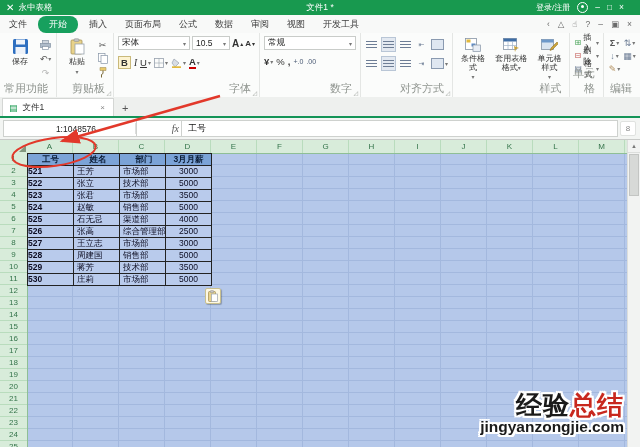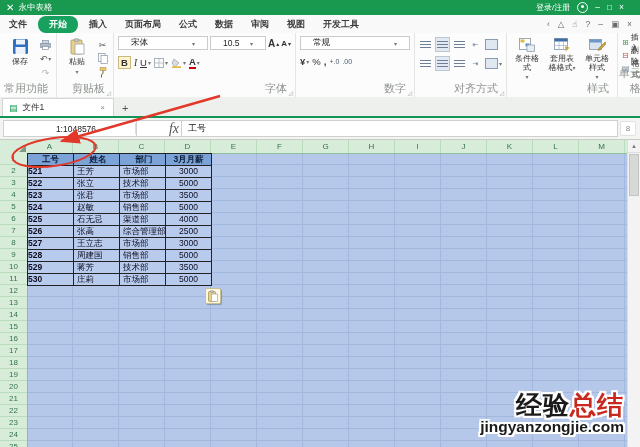--- a/index.html
+++ b/index.html
@@ -26,21 +26,21 @@
   
   #ribbon{position:absolute;top:33px;left:0;right:0;height:64px;background:#fbfcfb;border-bottom:1px solid #d9dbd9;display:flex;}
   .rgroup{position:relative;border-right:1px solid #e4e6e4;padding:3px 4px 11px 4px;display:flex;gap:3px;align-items:flex-start;}
   .glabel{position:absolute;bottom:1px;left:0;right:8px;text-align:right;font-size:11px;color:#8f948f;}
   .launcher{position:absolute;bottom:1px;right:2px;font-size:6px;color:#9a9f9a;}
   .bigbtn{display:flex;flex-direction:column;align-items:center;justify-content:flex-start;min-width:30px;padding:2px 1px;font-size:8px;color:#333;gap:2px;}
   .bigbtn .cap{line-height:9px;text-align:center;}
   .scol{display:flex;flex-direction:column;gap:1px;padding-top:2px;}
   .sbtn{height:13px;min-width:13px;display:flex;align-items:center;justify-content:center;font-size:9px;color:#555;gap:1px;}
   .caret{font-size:6px;color:#777;}
-  .combo{background:#fff;border:1px solid #c9ccc9;height:12px;display:flex;align-items:center;font-size:8.5px;padding:0 12px;color:#222;}
+  .combo{background:#fff;border:1px solid #c9ccc9;height:12px;display:flex;align-items:center;font-size:8.5px;padding:0 3px;color:#222;}
   .fontrow{display:flex;gap:2px;}
   .btnrow{display:flex;gap:3px;align-items:center;margin-top:3px;}
   .fmt{font-size:9.5px;color:#333;display:flex;align-items:center;gap:1px;}
   .fmt b{font-weight:bold;}
   .boldbox{border:1px solid #c9b97a;background:#fdf3d0;padding:0 2px;}
   .ucolor{border-bottom:2px solid #c00;}
   .bars{width:11px;height:7px;background:repeating-linear-gradient(to bottom,#6e7e96 0 1px,transparent 1px 3px);}
   .mergebox{width:11px;height:9px;border:1px solid #8a9ab0;background:#dfe7f1;}
   .cellrow{display:flex;align-items:center;gap:2px;font-size:8px;color:#333;height:13px;}
 
@@ -50,21 +50,21 @@
   .doctab .dicon{color:#18994f;font-size:9px;font-weight:bold;}
   .doctab .x{margin-left:auto;color:#888;font-size:8px;}
   .newtab{font-size:11px;color:#555;padding:0 8px 2px 8px;}
 
   
   #formulabar{position:absolute;top:118px;left:0;right:0;height:21px;background:#f3f5f3;border-bottom:1px solid #c8cac8;}
   #namebox{position:absolute;left:3px;top:2px;width:128px;height:15px;background:#fff;border:1px solid #ced1ce;display:flex;align-items:center;font-size:8.5px;color:#222;padding-left:13px;}
   #namebox .val{flex:1;text-align:center;}
   #namebox .nsep{width:1px;height:11px;background:#ddd;}
   #namebox .caret{padding:0 3px;}
-  #fxbtn{position:absolute;left:136px;top:2px;width:42px;height:15px;background:#fff;border:1px solid #ced1ce;display:flex;align-items:center;justify-content:flex-end;padding-right:6px;font-size:14px;font-style:italic;color:#555;font-family:"Liberation Serif","DejaVu Serif",serif;}
+  #fxbtn{position:absolute;left:136px;top:2px;width:42px;height:15px;background:#fff;border:1px solid #ced1ce;display:flex;align-items:center;justify-content:flex-end;padding-right:6px;font-size:10px;font-style:italic;color:#555;font-family:"Liberation Serif","DejaVu Serif",serif;}
   #fxfield{position:absolute;left:181px;top:2px;right:22px;height:15px;background:#fff;border:1px solid #ced1ce;display:flex;align-items:center;padding-left:6px;font-size:9px;color:#111;}
   #fxexpand{position:absolute;right:4px;top:3px;width:14px;height:13px;display:flex;align-items:center;justify-content:center;font-size:8px;color:#888;background:#fff;border:1px solid #e0e2e0;border-radius:2px;}
 
   
   #grid{position:absolute;top:140px;left:0;width:628px;height:307px;background:#b5c8ea;overflow:hidden;}
   #selectall{position:absolute;left:0;top:0;width:27px;height:13px;background:#d8ecda;border-right:1px solid #9cc3a0;border-bottom:1px solid #9cc3a0;}
   #selectall .tri{position:absolute;right:1px;bottom:1px;width:0;height:0;border-left:7px solid transparent;border-bottom:7px solid #82987f;}
   #col-headers{position:absolute;left:27px;top:0;right:0;height:13px;background:#d8ecda;border-bottom:1px solid #8fbf96;display:flex;}
   .colhdr{width:46px;flex:0 0 46px;text-align:center;font-size:8px;line-height:13px;color:#34744a;border-right:1px solid #b9dcbd;box-sizing:border-box;}
   #row-headers{position:absolute;left:0;top:13px;width:27px;bottom:0;background:#d8ecda;border-right:1px solid #8fbf96;}
@@ -104,31 +104,32 @@
   svg.ic{display:block;}
 </style>
 </head>
 <body>
 
 <div id="root">
 
   <div id="titlebar">
     <span class="logo">✕</span>
     <span class="apptitle">永中表格</span>
+    <span class="doctitle">文件1 *</span>
     <span class="right">
       <span class="login">登录/注册</span>
       <span class="usercircle"></span>
       <span class="winbtn">–</span>
       <span class="winbtn">□</span>
       <span class="winbtn">×</span>
     </span>
   </div>
 
   <div id="menubar">
-    <span id="menu-tabs" style="display: flex; font-weight: bold;">
+    <span id="menu-tabs" style="display: flex;">
         <span class="mtab">文件</span>
         <span class="mtab active">开始</span>
         <span class="mtab">插入</span>
         <span class="mtab">页面布局</span>
         <span class="mtab">公式</span>
         <span class="mtab">数据</span>
         <span class="mtab">审阅</span>
         <span class="mtab">视图</span>
         <span class="mtab">开发工具</span>
       </span>

